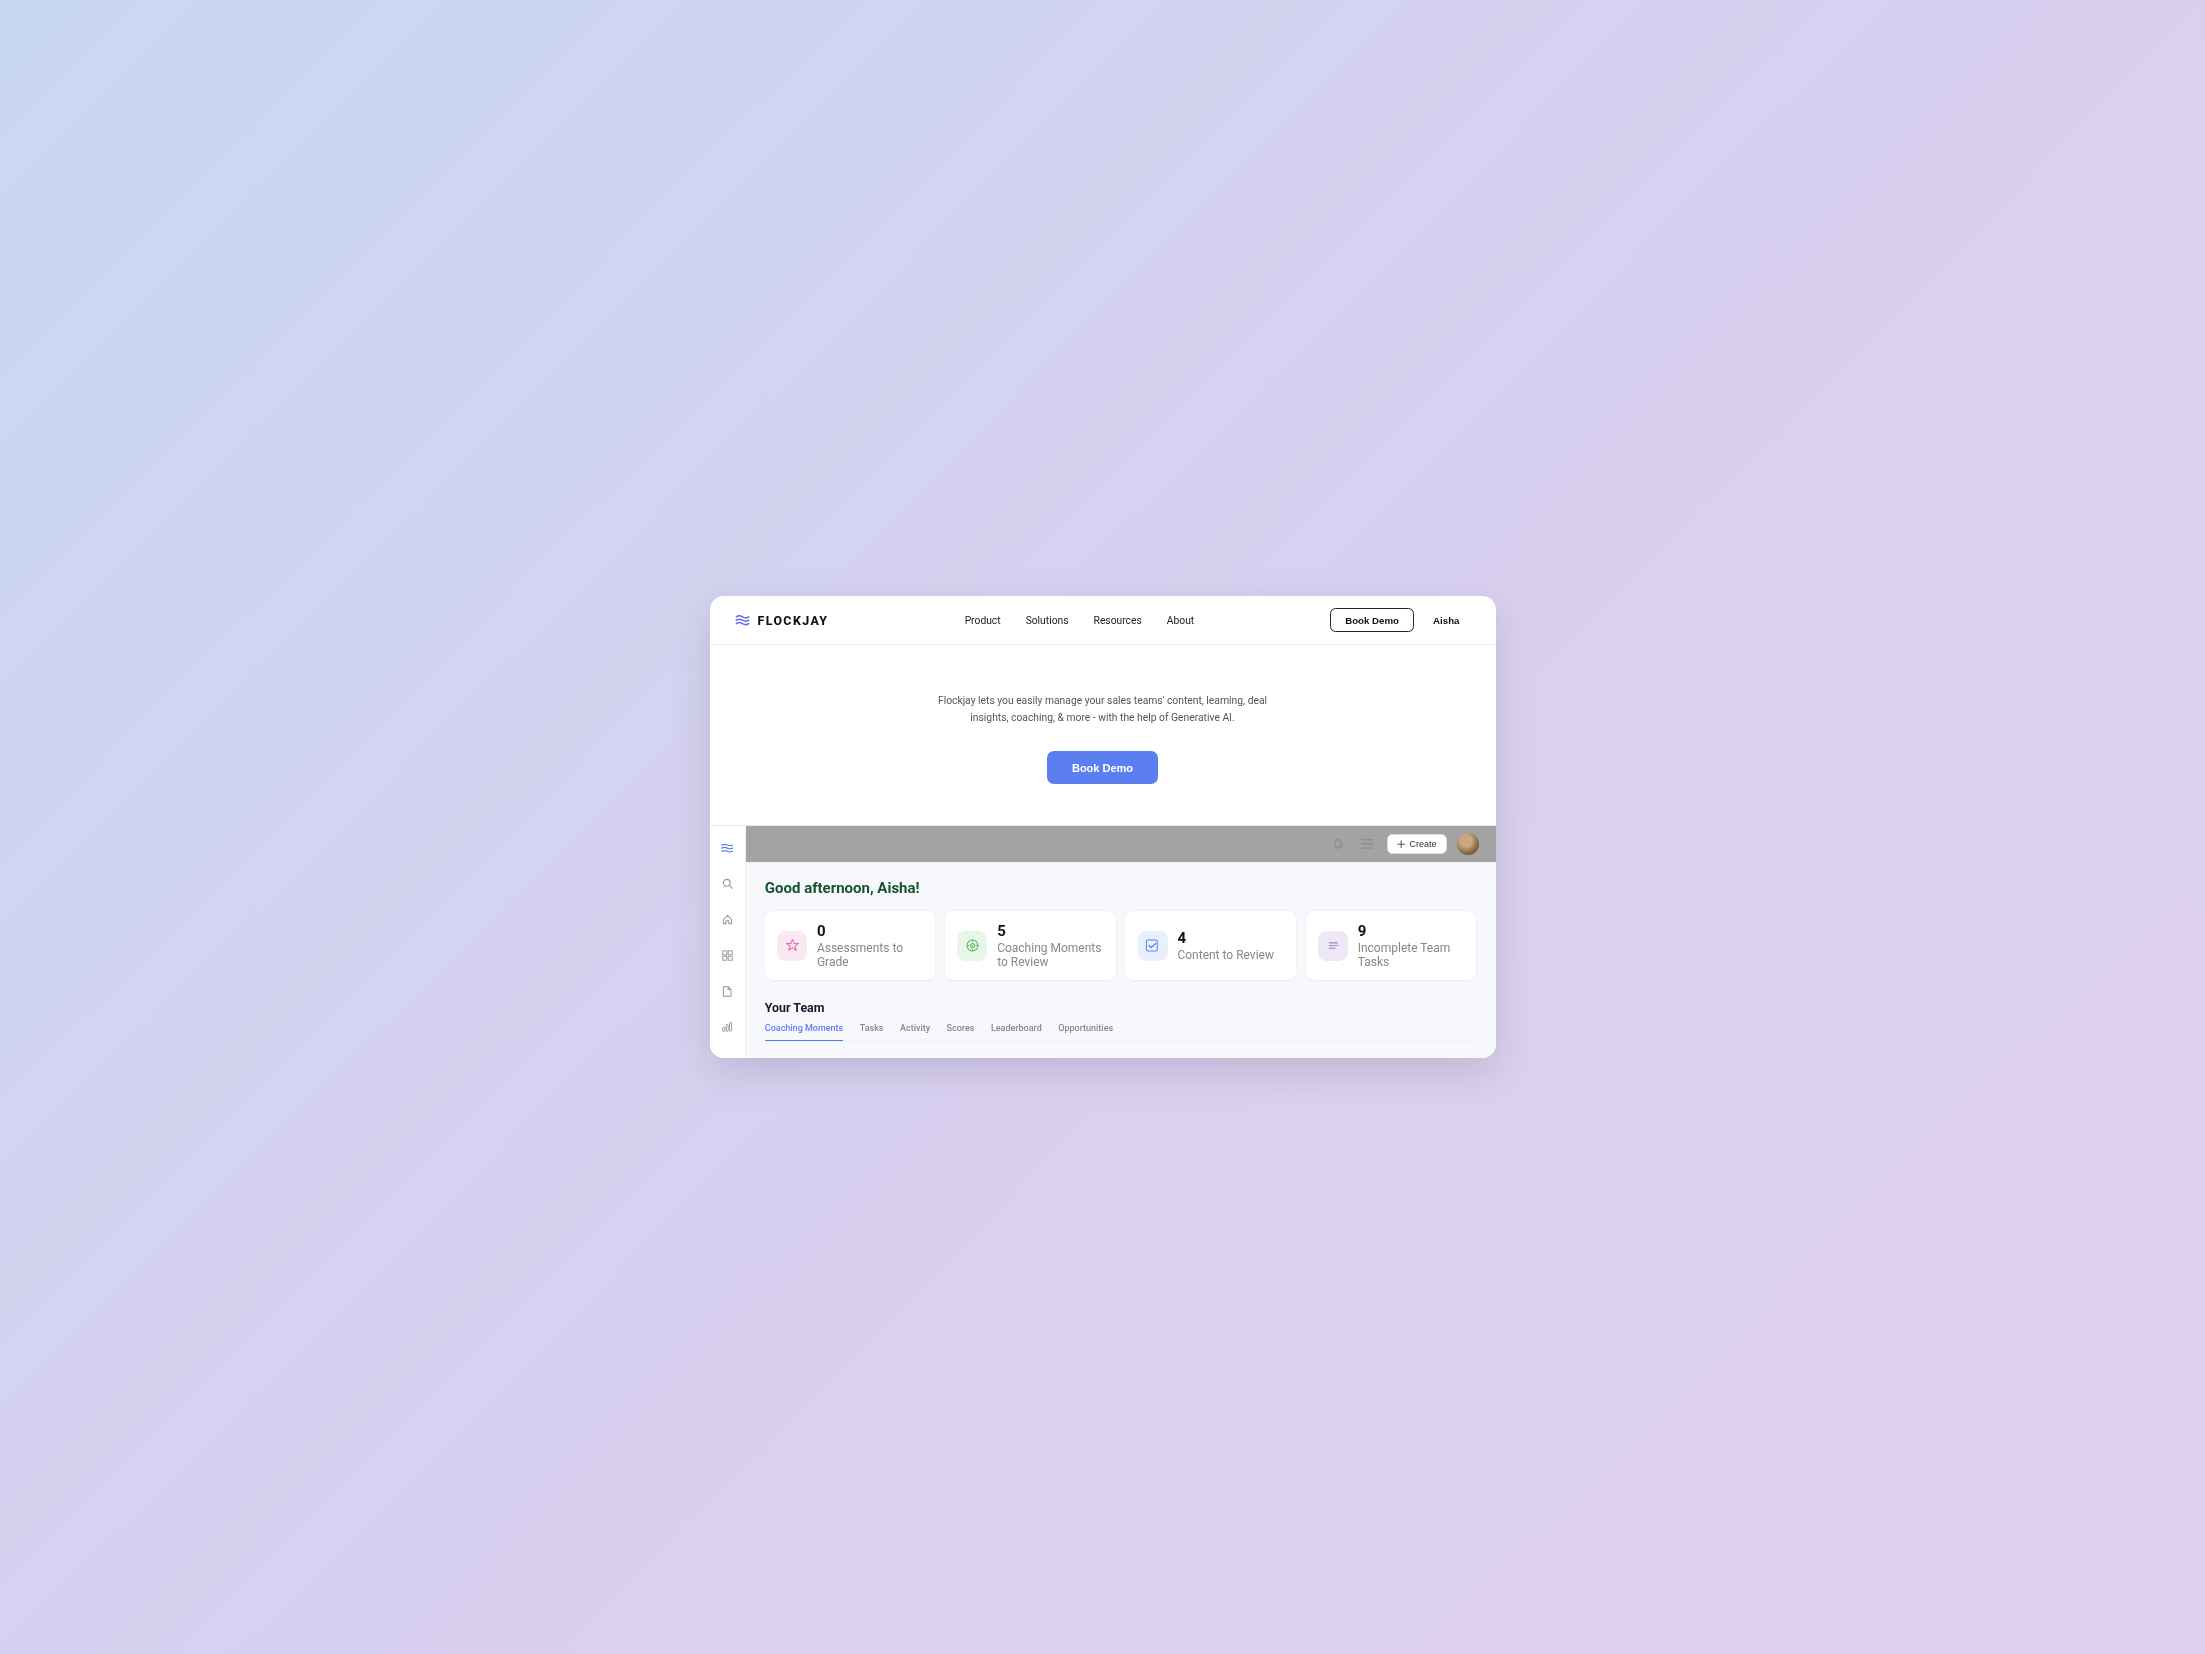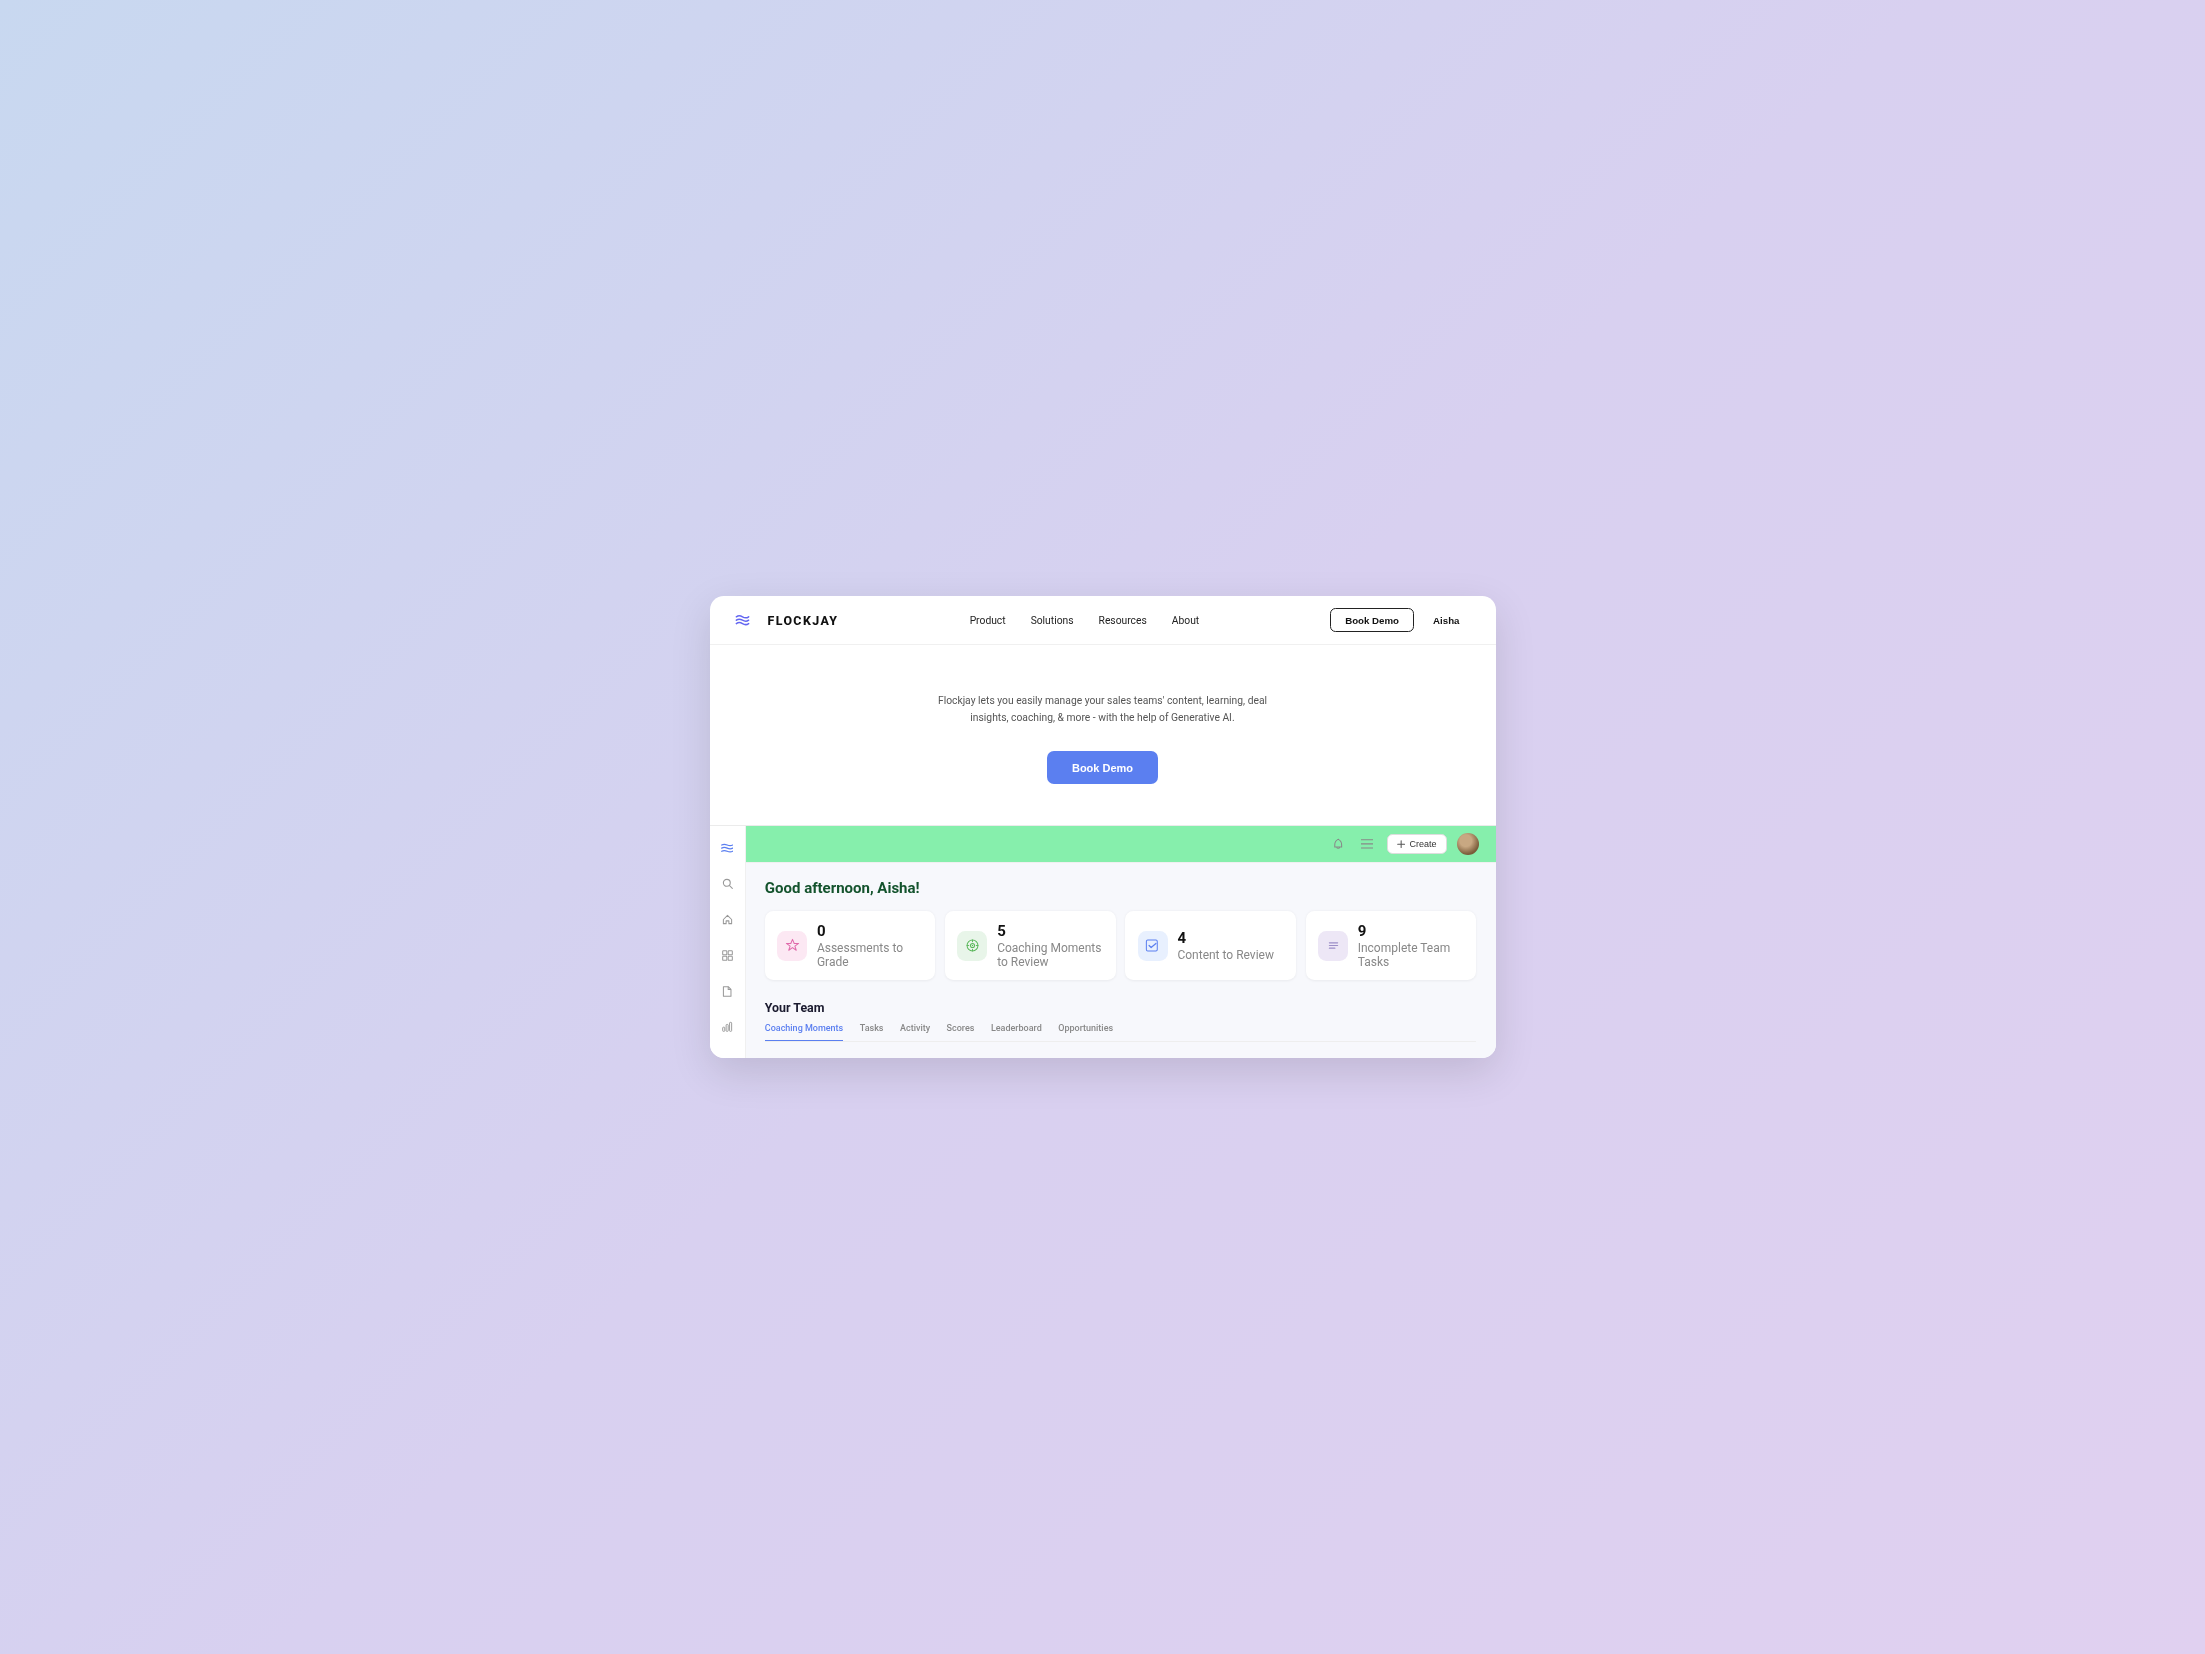--- a/index.html
+++ b/index.html
@@ -27,21 +27,21 @@
     .navbar {
       display: flex;
       align-items: center;
       padding: 12.4px 25px;
       border-bottom: 0.7px solid #f0f0f0;
     }
 
     .logo-area {
       display: flex;
       align-items: center;
-      gap: 18px;
+      gap: 8px;
       text-decoration: none;
     }
 
     .logo-icon {
       color: #6366f1;
       font-size: 13.8px;
       line-height: 1;
     }
 
     .logo-text {
@@ -165,21 +165,21 @@
       color: #5b7ff0;
     }
 
     
     .dashboard-content {
       flex: 1;
       padding: 0;
     }
 
     .dash-topbar {
-      background: #86efac;
+      background: #a3a3a3;
       border-bottom: 0.7px solid #f0f0f0;
       display: flex;
       align-items: center;
       justify-content: flex-end;
       padding: 6.9px 16.5px;
       gap: 9.7px;
     }
 
     .topbar-icon {
       width: 19.3px;

